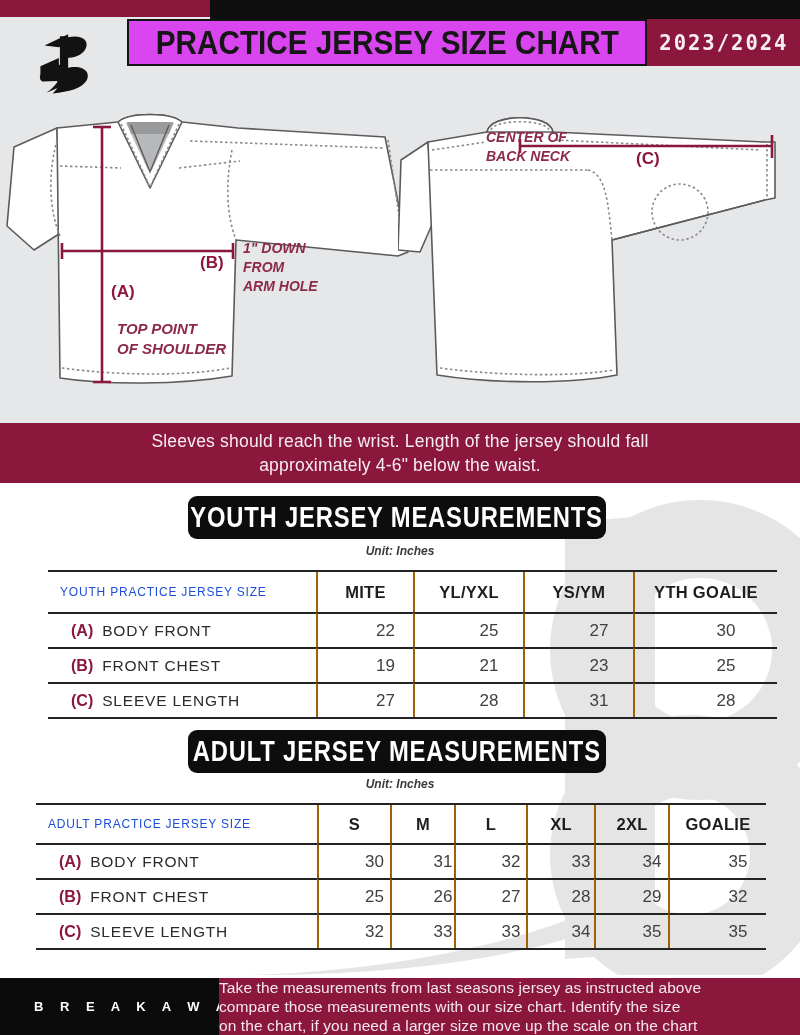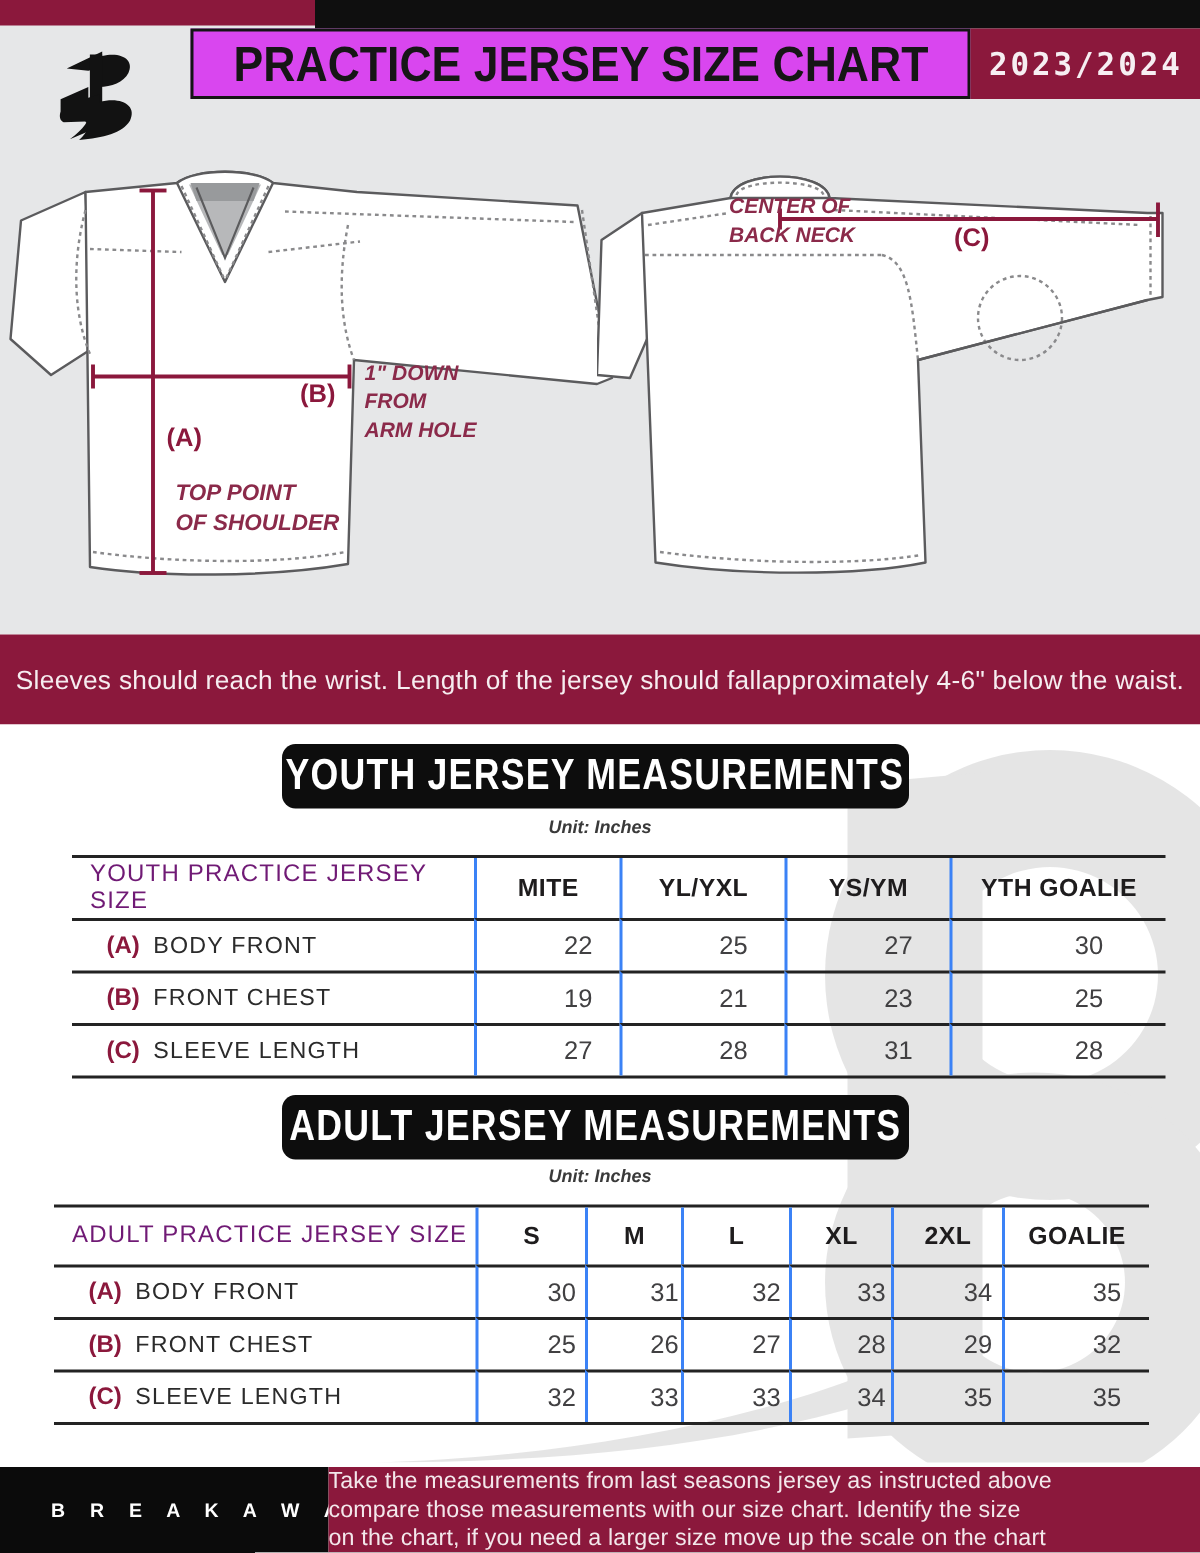--- a/index.html
+++ b/index.html
@@ -34,21 +34,21 @@
 
   
   .jsvg{position:absolute;}
   .anno-tag{position:absolute;font-size:17px;font-weight:800;color:#8b183c;white-space:nowrap;}
   .anno-cap{position:absolute;font-size:14px;font-style:italic;font-weight:600;color:#8b2a4a;line-height:19px;white-space:nowrap;}
   .anno-cap.a{font-size:15px;line-height:20px;}
 
   
   .notice{
     left:0;top:423px;width:800px;height:60px;background:#8b183c;
-    display:flex;align-items:center;justify-content:center;
+    display:flex;flex-direction:column;align-items:center;justify-content:center;
     color:#f6edf0;font-size:17.5px;font-weight:400;line-height:24px;letter-spacing:.2px;
   }
 
   
   .content-bg{left:0;top:483px;width:800px;height:495px;background:#ffffff;}
   .watermark{left:0;top:483px;width:800px;height:492px;pointer-events:none;}
 
   .section-banner{
     left:188px;width:418px;height:43px;background:#0d0d0d;border-radius:9px;
     display:flex;align-items:center;justify-content:center;z-index:2;
@@ -65,24 +65,24 @@
   
   .size-table{
     position:absolute;display:grid;z-index:2;
     border-top:2px solid #232323;border-bottom:2px solid #232323;
     color:#414042;
   }
   .size-table .cell{
     display:flex;align-items:center;justify-content:center;
     font-size:17px;box-sizing:border-box;
   }
-  .size-table .vline{border-left:2px solid #3b82f6;}
+  .size-table .vline{border-left:2px solid #a16207;}
   .size-table .hline{border-top:2px solid #232323;padding-left:40px;}
   .size-table .lblcell{justify-content:flex-start;padding-left:12px;
-    font-size:16px;letter-spacing:.8px;color:#701a75;}
+    font-size:12px;letter-spacing:.8px;color:#1d4ed8;}
   .size-table .rowlbl{justify-content:flex-start;padding-left:23px;
     font-size:15.5px;letter-spacing:.8px;color:#2b2b2b;}
   .size-table .colhead{font-weight:700;color:#1e1c1d;font-size:16.5px;letter-spacing:.3px;}
   .size-table .tag{color:#8b183c;font-weight:800;font-size:16px;margin-right:9px;letter-spacing:0;}
 
   
   .foot-black{left:0;top:978px;width:219px;height:57px;background:#0b0b0b;
     display:flex;align-items:center;}
   .brand-text{color:#ffffff;font-size:13px;font-weight:600;letter-spacing:6.5px;margin-left:10px;white-space:nowrap;}
   .foot-maroon{left:219px;top:978px;width:581px;height:57px;background:#8b183c;

